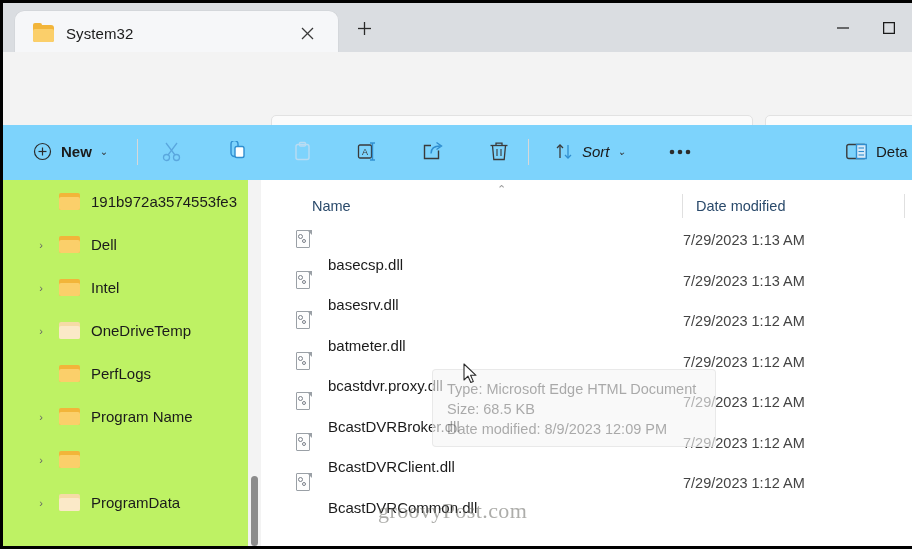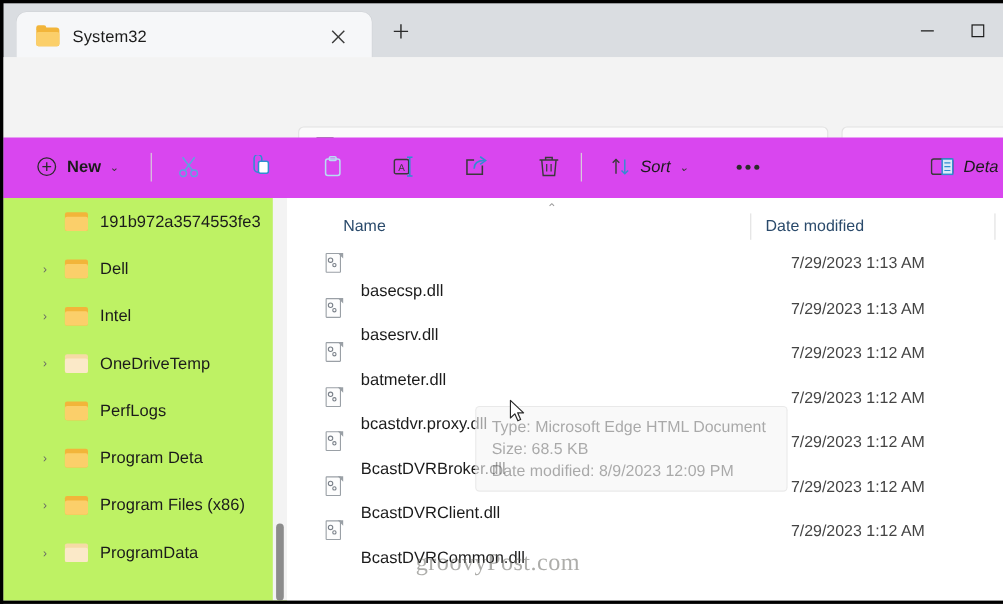--- a/index.html
+++ b/index.html
@@ -127,21 +127,21 @@
   .search-ph {
     padding-left: 26px;
     font-size: 15px; color: #5a5a5a;
     white-space: nowrap;
   }
 
   
   .toolbar {
     position: absolute; left: 3px; top: 125px;
     width: 909px; height: 55px;
-    background: #d946ef;
+    background: #7dd3fc;
   }
   .tb-new {
     position: absolute; left: 22px; top: 10px;
     height: 33px;
     display: flex; align-items: center;
     padding: 0 8px;
   }
   .tb-new-label {
     font-size: 15px; color: #1b1b1b;
     font-weight: bold;
@@ -163,21 +163,20 @@
     height: 33px; display: flex; align-items: center; font-style: italic;
   }
   .tb-sort-label { font-size: 15px; color: #1b1b1b; margin-left: 8px; }
   .tb-details {
     position: absolute; left: 843px; top: 10px;
     height: 33px; display: flex; align-items: center;
   }
   .tb-details-label {
     font-size: 15px; color: #1b1b1b; margin-left: 9px;
     white-space: nowrap;
-    font-style: italic;
   }
 
   
   .content {
     position: absolute; left: 3px; top: 180px;
     width: 909px; height: 366px;
     background: #fff;
   }
   .sidebar {
     position: absolute; left: 0; top: 0;
@@ -314,21 +313,20 @@
   .fname {
     margin-left: 15px;
     font-size: 15px; color: #1b1b1b;
     white-space: nowrap;
     margin-top: 48px;
   }
   .fdate {
     position: absolute; left: 422px;
     font-size: 14.5px; color: #444;
     white-space: nowrap;
-    margin-left: 36px;
   }
 
   
   .tooltip {
     position: absolute; left: 432px; top: 369px;
     width: 284px; height: 78px;
     background: rgba(246,246,246,0.62);
     border: 1px solid rgba(220,220,220,0.55);
     border-radius: 4px;
     padding: 9px 14px;
@@ -592,29 +590,28 @@
               <div class="ffront"></div>
             </div>
             <div class="nav-label">PerfLogs</div>
           </div>
           <div class="nav-item">
             <div class="nav-chev">›</div>
             <div class="nav-folder">
               <div class="fback"></div>
               <div class="ffront"></div>
             </div>
-            <div class="nav-label">Program Deta</div>
+            <div class="nav-label">Program Name</div>
           </div>
           <div class="nav-item">
             <div class="nav-chev">›</div>
             <div class="nav-folder">
               <div class="fback"></div>
               <div class="ffront"></div>
             </div>
-            <div class="nav-label">Program Files (x86)</div>
           </div>
           <div class="nav-item">
             <div class="nav-chev">›</div>
             <div class="nav-folder dim">
               <div class="fback"></div>
               <div class="ffront"></div>
             </div>
             <div class="nav-label">ProgramData</div>
           </div>
         </div>

